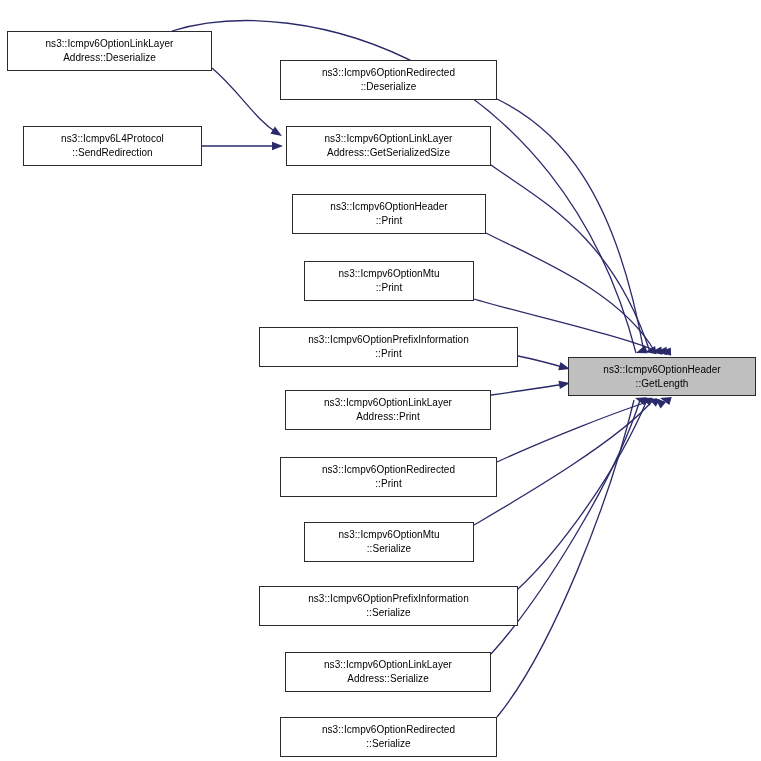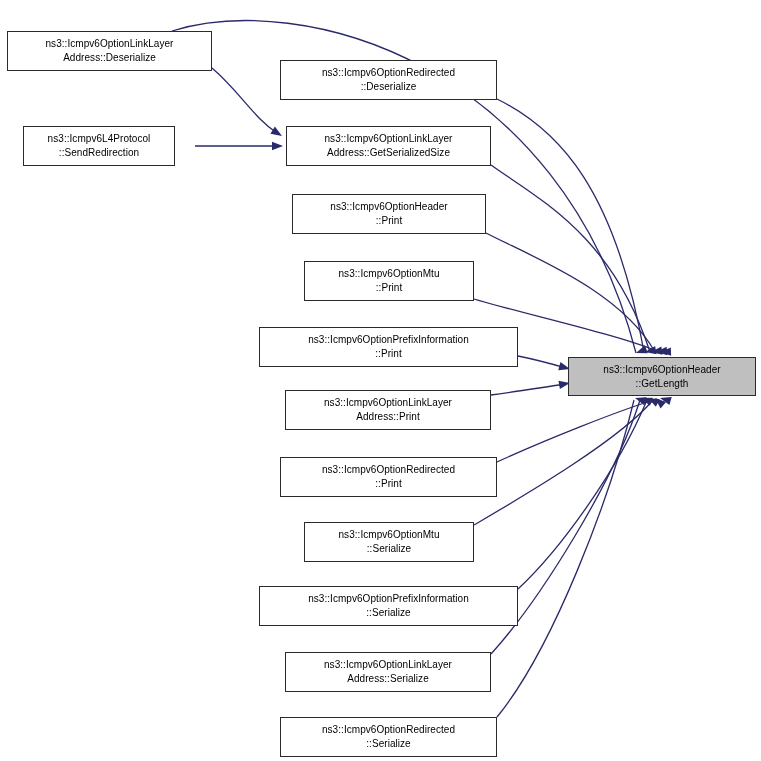--- a/index.html
+++ b/index.html
@@ -75,21 +75,21 @@
       <polygon points="0,0 -11,-4.2 -11,4.2" fill="#2a2a6a" transform="translate(655,398) rotate(221)"></polygon>
       <path d="M518,589 C560,550 618,470 647,400" fill="none" stroke="#2a2a6a" stroke-width="1.3"></path>
       <polygon points="0,0 -11,-4.2 -11,4.2" fill="#2a2a6a" transform="translate(648,398) rotate(207)"></polygon>
       <path d="M491,654 C540,600 615,480 640,400" fill="none" stroke="#2a2a6a" stroke-width="1.3"></path>
       <polygon points="0,0 -11,-4.2 -11,4.2" fill="#2a2a6a" transform="translate(641,398) rotate(200)"></polygon>
       <path d="M497,717 C552,650 610,500 634,400" fill="none" stroke="#2a2a6a" stroke-width="1.3"></path>
       <polygon points="0,0 -11,-4.2 -11,4.2" fill="#2a2a6a" transform="translate(635,398) rotate(197)"></polygon>
     </svg>
   <div id="nodes-layer">
       <div class="node" style="left: 7px; top: 31px; width: 205px; height: 40px;"><span class="node-line">ns3::Icmpv6OptionLinkLayer</span><span class="node-line">Address::Deserialize</span></div>
-      <div class="node" style="left: 23px; top: 126px; width: 152px; height: 40px;"><span class="node-line">ns3::Icmpv6L4Protocol</span><span class="node-line">::SendRedirection</span></div>
+      <div class="node" style="left: 23px; top: 126px; width: 179px; height: 40px;"><span class="node-line">ns3::Icmpv6L4Protocol</span><span class="node-line">::SendRedirection</span></div>
       <div class="node" style="left: 280px; top: 60px; width: 217px; height: 40px;"><span class="node-line">ns3::Icmpv6OptionRedirected</span><span class="node-line">::Deserialize</span></div>
       <div class="node" style="left: 286px; top: 126px; width: 205px; height: 40px;"><span class="node-line">ns3::Icmpv6OptionLinkLayer</span><span class="node-line">Address::GetSerializedSize</span></div>
       <div class="node" style="left: 292px; top: 194px; width: 194px; height: 40px;"><span class="node-line">ns3::Icmpv6OptionHeader</span><span class="node-line">::Print</span></div>
       <div class="node" style="left: 304px; top: 261px; width: 170px; height: 40px;"><span class="node-line">ns3::Icmpv6OptionMtu</span><span class="node-line">::Print</span></div>
       <div class="node" style="left: 259px; top: 327px; width: 259px; height: 40px;"><span class="node-line">ns3::Icmpv6OptionPrefixInformation</span><span class="node-line">::Print</span></div>
       <div class="node" style="left: 285px; top: 390px; width: 206px; height: 40px;"><span class="node-line">ns3::Icmpv6OptionLinkLayer</span><span class="node-line">Address::Print</span></div>
       <div class="node" style="left: 280px; top: 457px; width: 217px; height: 40px;"><span class="node-line">ns3::Icmpv6OptionRedirected</span><span class="node-line">::Print</span></div>
       <div class="node" style="left: 304px; top: 522px; width: 170px; height: 40px;"><span class="node-line">ns3::Icmpv6OptionMtu</span><span class="node-line">::Serialize</span></div>
       <div class="node" style="left: 259px; top: 586px; width: 259px; height: 40px;"><span class="node-line">ns3::Icmpv6OptionPrefixInformation</span><span class="node-line">::Serialize</span></div>
       <div class="node" style="left: 285px; top: 652px; width: 206px; height: 40px;"><span class="node-line">ns3::Icmpv6OptionLinkLayer</span><span class="node-line">Address::Serialize</span></div>

